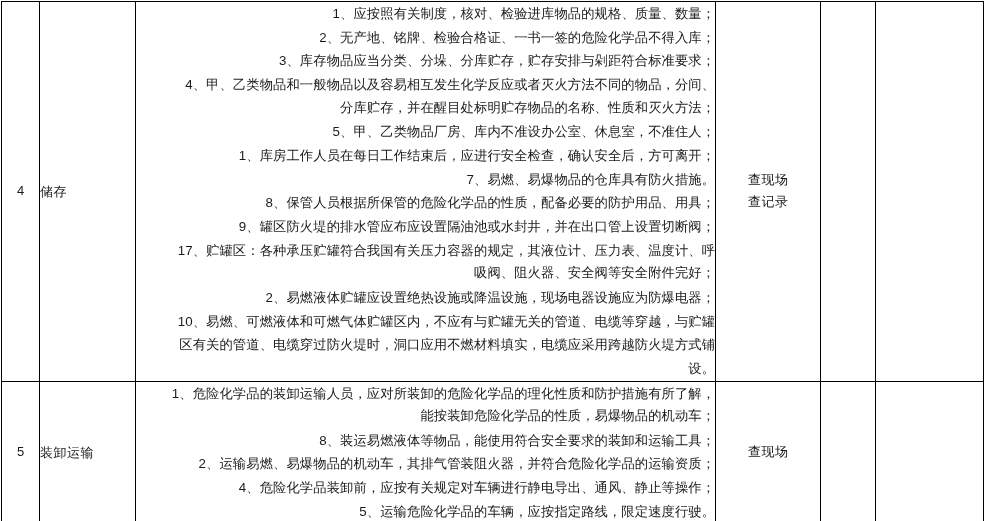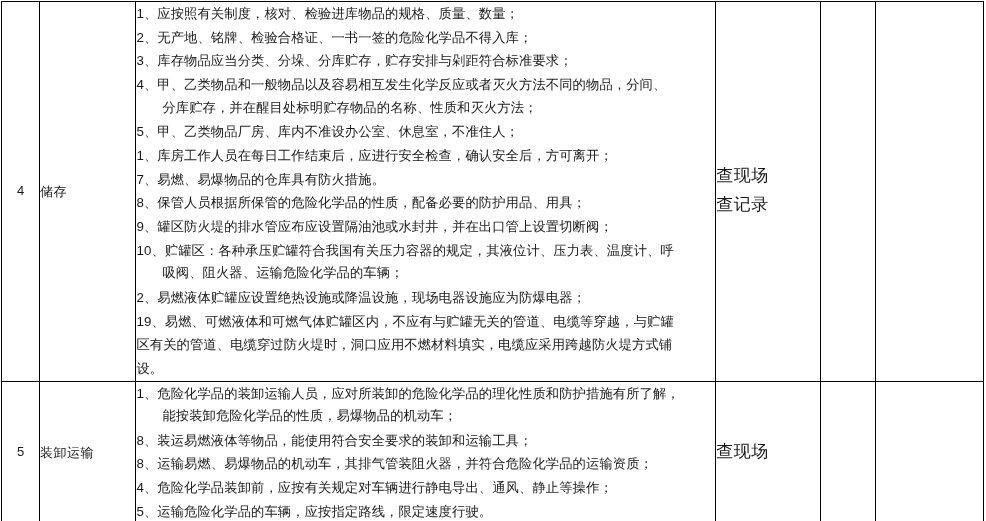--- a/index.html
+++ b/index.html
@@ -43,29 +43,30 @@
     font-size: 13px;
     line-height: 1.4;
   }
   .cell-item {
     text-align: left;
     font-size: 13px;
     line-height: 1.5;
     letter-spacing: 0.5px;
   }
   .cell-method {
-    font-size: 17px;
+    text-align: center;
+    font-size: 13px;
     line-height: 1.7;
     letter-spacing: 0.5px;
   }
   .cell-body {
     padding: 7px 10px 7px 10px;
     font-size: 13.3px;
     line-height: 1.78;
-    text-align: left;
+    text-align: right;
     vertical-align: top;
     letter-spacing: 0.1px;
   }
   .cell-body .ln {
     white-space: pre-wrap;
     text-indent: 0;
   }
   .cell-body .ln.cont {
     padding-left: 26px;
     font-family: Liberation Mono, monospace;
@@ -92,40 +93,40 @@
           <div class="ln">1、应按照有关制度，核对、检验进库物品的规格、质量、数量；</div>
           <div class="ln">2、无产地、铭牌、检验合格证、一书一签的危险化学品不得入库；</div>
           <div class="ln">3、库存物品应当分类、分垛、分库贮存，贮存安排与剁距符合标准要求；</div>
           <div class="ln">4、甲、乙类物品和一般物品以及容易相互发生化学反应或者灭火方法不同的物品，分间、</div>
           <div class="ln cont">分库贮存，并在醒目处标明贮存物品的名称、性质和灭火方法；</div>
           <div class="ln">5、甲、乙类物品厂房、库内不准设办公室、休息室，不准住人；</div>
           <div class="ln">1、库房工作人员在每日工作结束后，应进行安全检查，确认安全后，方可离开；</div>
           <div class="ln">7、易燃、易爆物品的仓库具有防火措施。</div>
           <div class="ln">8、保管人员根据所保管的危险化学品的性质，配备必要的防护用品、用具；</div>
           <div class="ln">9、罐区防火堤的排水管应布应设置隔油池或水封井，并在出口管上设置切断阀；</div>
-          <div class="ln">10、贮罐区：各种承压贮罐符合我国有关压力容器的规定，其液位计、压力表、温度计、呼</div>
-          <div class="ln cont">吸阀、阻火器、运输危险化学品的车辆；</div>
+          <div class="ln">17、贮罐区：各种承压贮罐符合我国有关压力容器的规定，其液位计、压力表、温度计、呼</div>
+          <div class="ln cont">吸阀、阻火器、安全阀等安全附件完好；</div>
           <div class="ln">2、易燃液体贮罐应设置绝热设施或降温设施，现场电器设施应为防爆电器；</div>
-          <div class="ln">19、易燃、可燃液体和可燃气体贮罐区内，不应有与贮罐无关的管道、电缆等穿越，与贮罐</div>
+          <div class="ln">10、易燃、可燃液体和可燃气体贮罐区内，不应有与贮罐无关的管道、电缆等穿越，与贮罐</div>
           <div class="ln">区有关的管道、电缆穿过防火堤时，洞口应用不燃材料填实，电缆应采用跨越防火堤方式铺</div>
           <div class="ln">设。</div>
         </td>
         <td class="cell-method" style="white-space: pre-line;">查现场
 查记录</td>
         <td></td>
         <td></td>
       </tr>
       <tr>
         <td class="cell-no">5</td>
         <td class="cell-item">装卸运输</td>
         <td class="cell-body">
           <div class="ln">1、危险化学品的装卸运输人员，应对所装卸的危险化学品的理化性质和防护措施有所了解，</div>
           <div class="ln cont">能按装卸危险化学品的性质，易爆物品的机动车；</div>
           <div class="ln">8、装运易燃液体等物品，能使用符合安全要求的装卸和运输工具；</div>
-          <div class="ln">8、运输易燃、易爆物品的机动车，其排气管装阻火器，并符合危险化学品的运输资质；</div>
+          <div class="ln">2、运输易燃、易爆物品的机动车，其排气管装阻火器，并符合危险化学品的运输资质；</div>
           <div class="ln">4、危险化学品装卸前，应按有关规定对车辆进行静电导出、通风、静止等操作；</div>
           <div class="ln">5、运输危险化学品的车辆，应按指定路线，限定速度行驶。</div>
         </td>
         <td class="cell-method" style="white-space: pre-line;">查现场</td>
         <td></td>
         <td></td>
       </tr>
 
     </tbody>
   </table>

